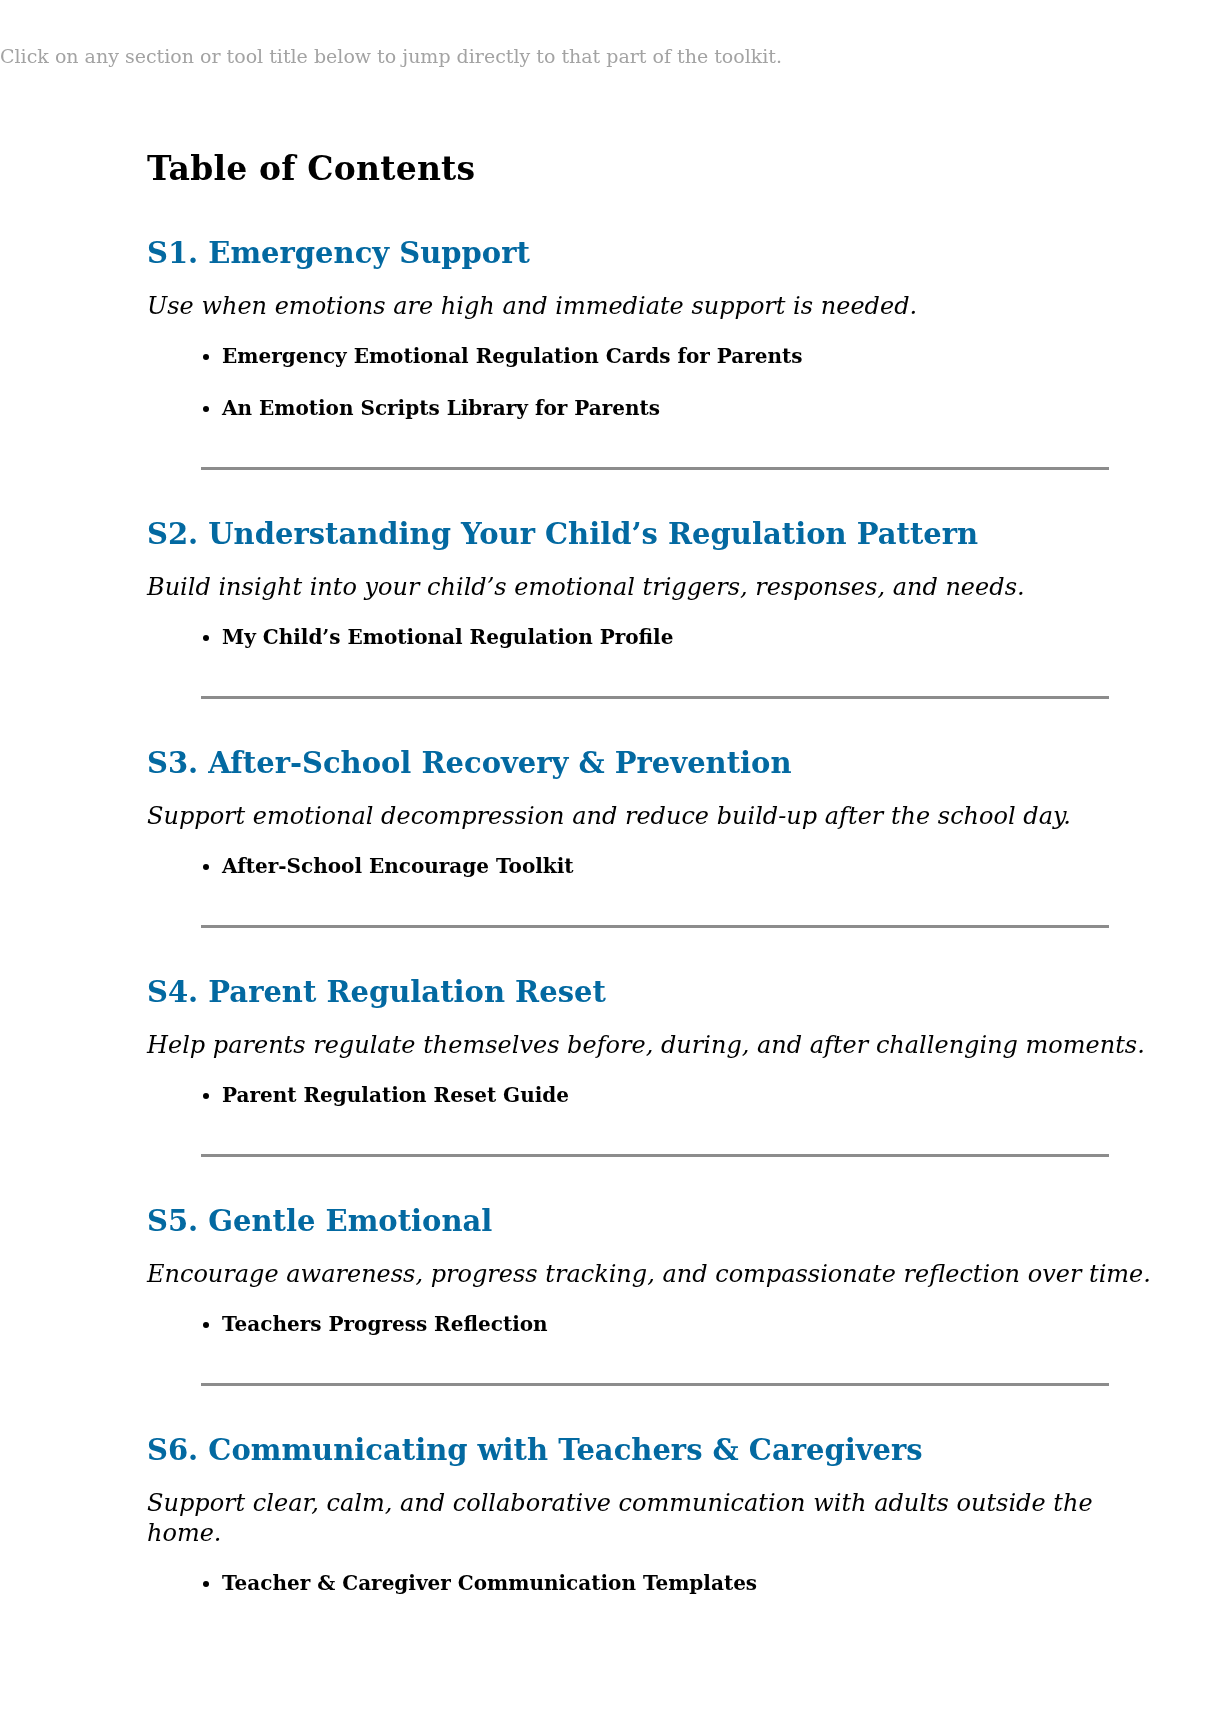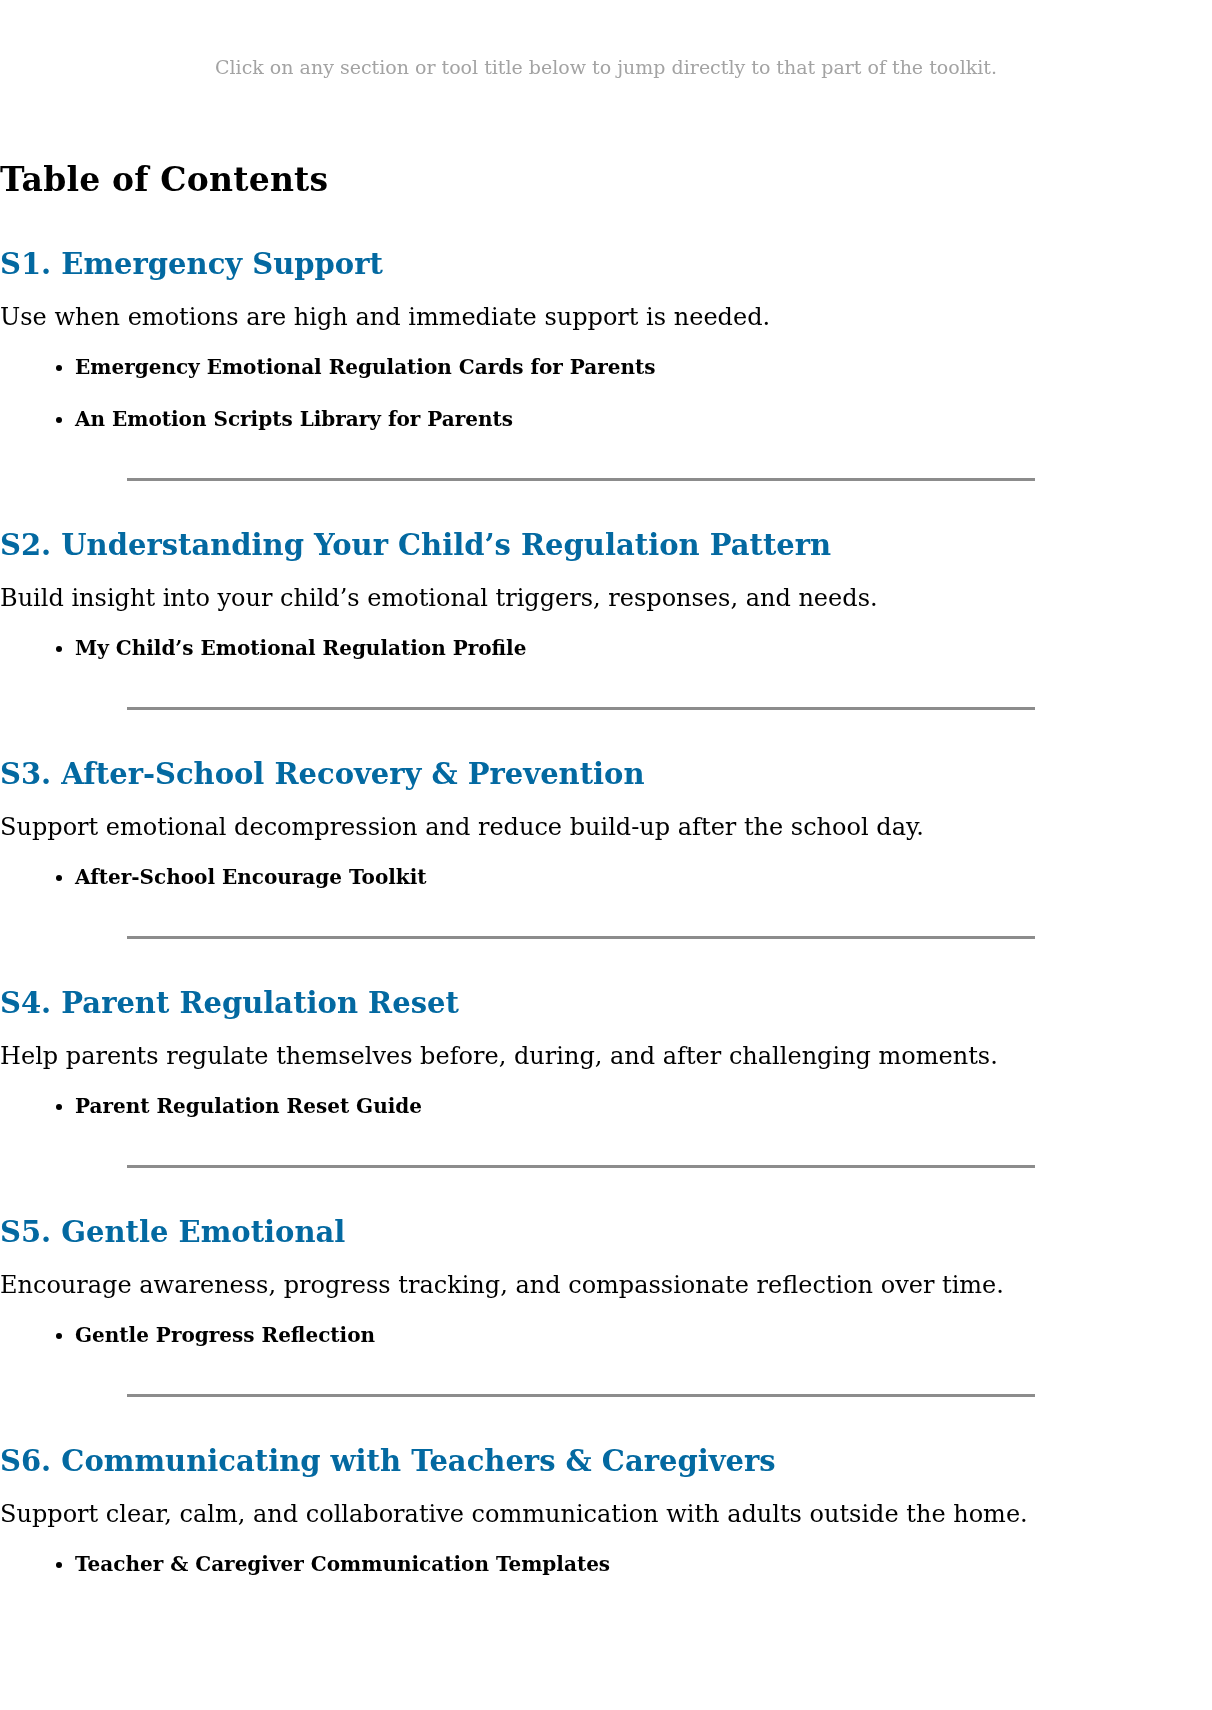--- a/index.html
+++ b/index.html
@@ -5,27 +5,28 @@
   * { margin: 0; padding: 0; box-sizing: border-box; }
   html, body { background: #ffffff; }
   body {
     width: 1212px;
     height: 1710px;
     font-family: "DejaVu Serif", "Liberation Serif", serif;
     color: #000000;
     overflow: hidden;
   }
   .toc-instruction {
-    padding-top: 55px;
-    text-align: center;
+    padding-top: 44px;
+    text-align: left;
     font-size: 19px;
     line-height: 24px;
     color: #a3a3a3;
   }
   .content {
+    margin-left: 147px;
     margin-right: 50px;
   }
   .toc-title {
     margin-top: 80px;
     font-size: 33px;
     line-height: 41px;
     font-weight: 700;
     letter-spacing: 0.2px;
   }
   .section-heading {
@@ -36,20 +37,21 @@
   }
   .section-heading .heading-link {
     color: #0369a1;
     text-decoration: none;
     cursor: pointer;
   }
   .section-desc {
     margin-top: 20px;
     font-size: 24px;
     line-height: 30px;
+    font-style: italic;
   }
   ul.tool-list {
     margin-top: 20px;
     padding-left: 75px;
     list-style: disc;
   }
   ul.tool-list li {
     font-size: 20px;
     line-height: 30px;
     font-weight: bold;
@@ -115,21 +117,21 @@
       <li><span class="tool-link">Parent Regulation Reset Guide</span></li>
     </ul>
   </section>
 
   <div class="divider"></div>
 
   <section>
     <h2 class="section-heading"><span class="heading-link">S5. Gentle Emotional</span></h2>
     <p class="section-desc">Encourage awareness, progress tracking, and compassionate reflection over time.</p>
     <ul class="tool-list">
-      <li><span class="tool-link">Gentle Progress Reflection</span></li>
+      <li><span class="tool-link">Teachers Progress Reflection</span></li>
     </ul>
   </section>
 
   <div class="divider"></div>
 
   <section>
     <h2 class="section-heading"><span class="heading-link">S6. Communicating with Teachers &amp; Caregivers</span></h2>
     <p class="section-desc">Support clear, calm, and collaborative communication with adults outside the home.</p>
     <ul class="tool-list">
       <li><span class="tool-link">Teacher &amp; Caregiver Communication Templates</span></li>

